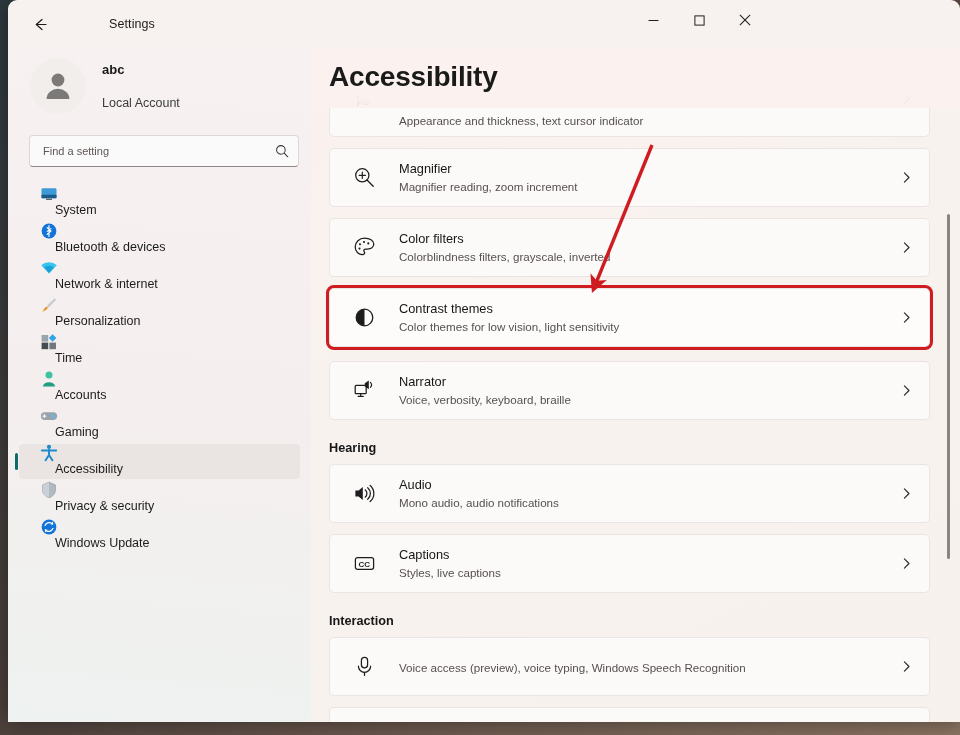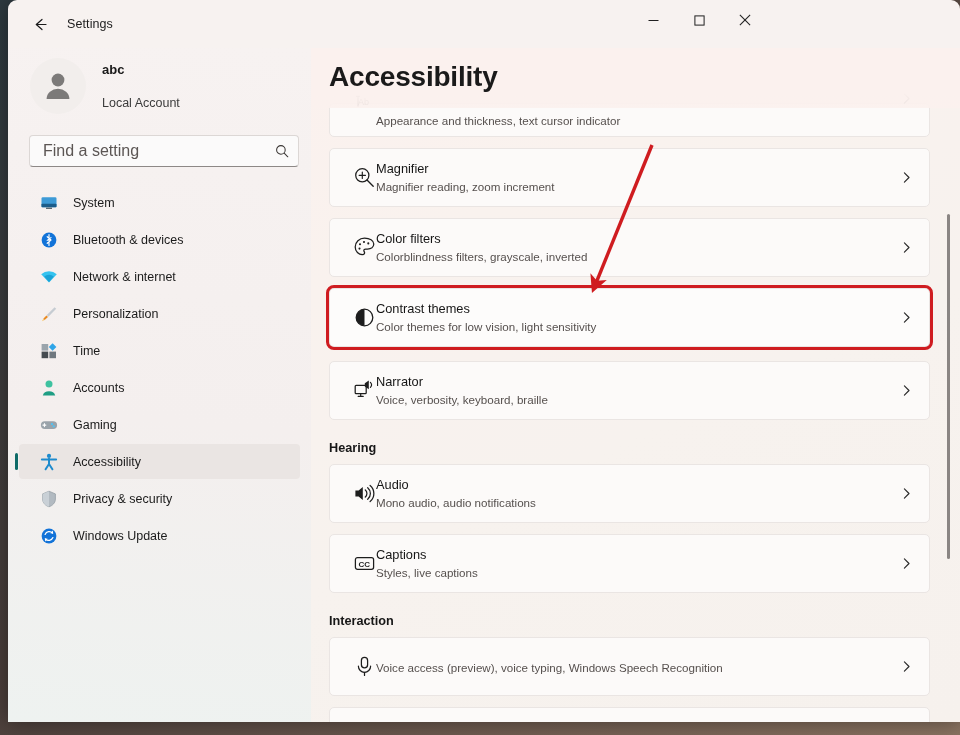--- a/index.html
+++ b/index.html
@@ -35,20 +35,21 @@
 
   
   #titlebar {
     position: absolute;
     left: 0; top: 0;
     width: 760px;
     height: 48px;
     background: transparent;
     display: flex;
     align-items: center;
+    gap: 42px;
   }
   #back-btn {
     width: 38px; height: 32px;
     margin-left: 13px;
     display: flex; align-items: center; justify-content: center;
     border-radius: 5px;
     cursor: pointer;
   }
   #titlebar-title {
     margin-left: 8px;
@@ -110,34 +111,35 @@
     border-bottom: 1.4px solid #8d8886;
     border-radius: 4px;
     display: flex; align-items: center;
     padding: 0 9px 0 13px;
     cursor: text;
   }
   #search-input {
     flex: 1;
     border: none; outline: none; background: transparent;
     font-family: "Liberation Sans", sans-serif;
-    font-size: 16px; color: #1b1b1b;
+    font-size: 11px; color: #1b1b1b;
   }
   #search-input::placeholder { color: #5c5654; }
 
   #nav { margin-top: 18px; }
   .nav-item {
     position: relative;
     display: flex;
-    align-items: center;
+    align-items: flex-start;
     height: 35px;
     margin: 2px 11px 2px 11px;
     padding-left: 21px;
     border-radius: 4px;
     cursor: pointer;
+    flex-direction: column;
   }
   .nav-item.active { background: #eae5e3; }
   .nav-item.active::before {
     content: "";
     position: absolute;
     left: -4px; top: 9px;
     width: 3px; height: 17px;
     background: #0f6b68;
     border-radius: 2px;
   }
@@ -201,21 +203,21 @@
     padding-left: 20px;
     cursor: pointer;
   }
   .card + .card { margin-top: 11px; }
   .card-icon {
     width: 26px; height: 26px;
     flex: none;
     display: flex; align-items: center; justify-content: flex-end;
     color: #1d1d1d;
   }
-  .card-text { flex: 1; }
+  .card-text { margin-left: 23px; flex: 1; }
   .card-title {
     font-size: 12.8px;
     color: #161616;
     line-height: 16px;
   }
   .card-sub {
     font-size: 11.6px;
     color: #56504e;
     line-height: 15px;
     margin-top: 2px;

